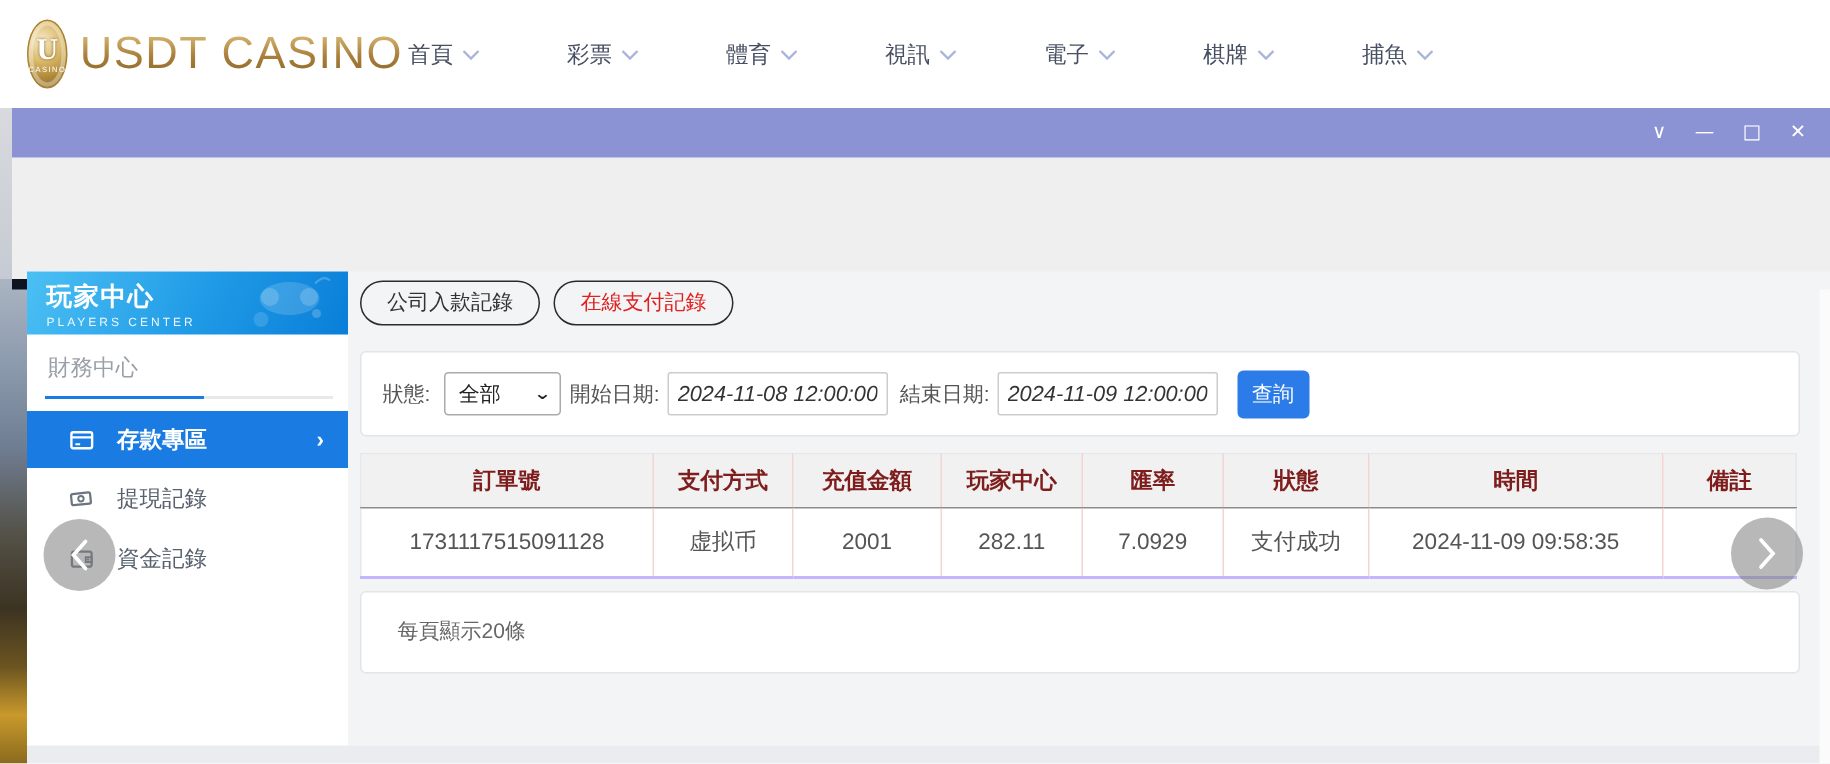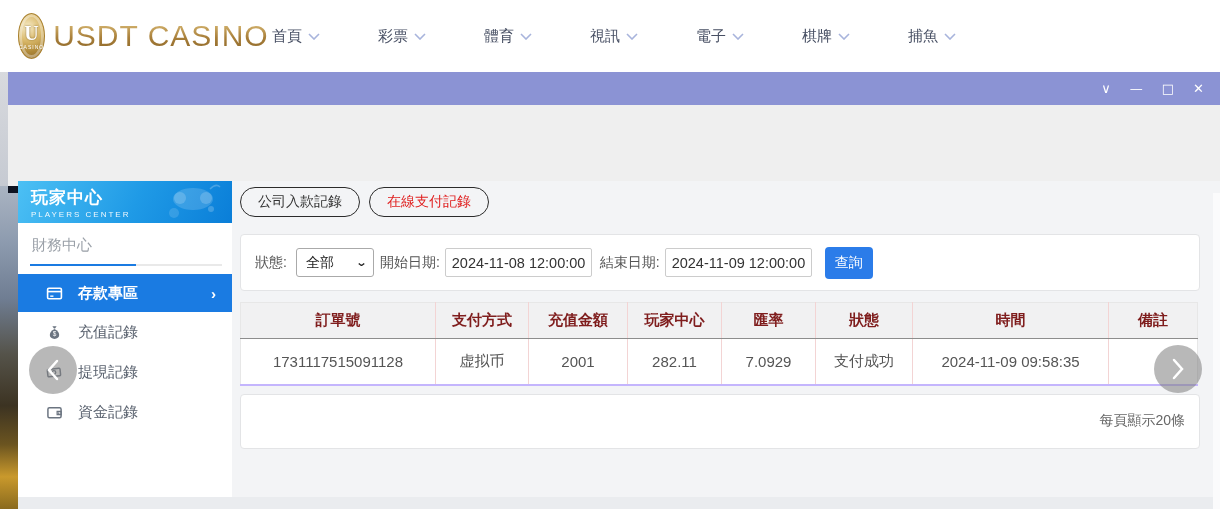--- a/index.html
+++ b/index.html
@@ -51,30 +51,30 @@
   
   .panel { flex:1; background:#f3f4f6; padding:6px 0 0 8px; }
   .tabs { display:flex; gap:9px; margin-top:0; }
   .tab-pill { height:30px; border:1px solid #2b2b2b; border-radius:16px; background:transparent; display:flex; align-items:center; padding:0 17px; font-size:14px; color:#333; cursor:pointer; }
   .tab-pill.active { color:#e01f1f; }
 
   .filter-card { margin-top:17px; width:960px; height:57px; background:#ffffff; border:1px solid #e3e4e6; border-radius:4px; display:flex; align-items:center; padding-left:14px; }
   .f-label { font-size:14px; color:#555; white-space:nowrap; }
   .select-box { width:78px; height:29px; border:1px solid #aaa; border-radius:3px; background:#fff; display:flex; align-items:center; justify-content:space-between; padding:0 7px 0 9px; margin:0 6px 0 9px; font-size:14px; color:#222; cursor:pointer; }
   .select-box .car { font-size:11px; font-weight:bold; color:#222; transform:scaleX(1.3); }
-  .date-input { width:147px; height:29px; border:1px solid #ccc; border-radius:2px; font-size:14.5px; color:#333; padding:0 6px; margin:0 8px 0 5px; font-family:"Liberation Sans","DejaVu Sans",sans-serif; }
+  .date-input { width:147px; height:29px; border:1px solid #ccc; border-radius:2px; font-size:14.5px; color:#333; padding:0 6px; margin:0 8px 0 5px; font-family:"Liberation Sans","DejaVu Sans",sans-serif;font-style:italic; }
   .btn-query { width:48px; height:32px; background:#2b7ce9; color:#fff; font-size:14px; border:none; border-radius:4px; margin-left:5px; cursor:pointer; }
 
   .data-table { margin-top:11px; width:957px; border-collapse:collapse; background:#fff; border:1px solid #e7e7e7; table-layout:fixed; }
   .data-table th { height:36px; background:#f1f1f2; font-size:15px; font-weight:bold; color:#7f1d1d; border-bottom:1px solid #8d8d8d; border-right:1px solid #f3d4d4; }
   .data-table td { height:46px; text-align:center; font-size:15px; color:#555; border-right:1px solid #f3d4d4; border-bottom:2px solid #c4b5fd; background:#fff; }
   .data-table th:last-child, .data-table td:last-child { border-right:none; }
   .td-order { font-size:16px; color:#484848; }
 
-  .pager-card { margin-top:8px; width:960px; height:55px; background:#ffffff; border:1px solid #e3e4e6; border-radius:4px; display:flex; align-items:center; justify-content:flex-end; padding:0 14px 0 24px; }
+  .pager-card { margin-top:8px; width:960px; height:55px; background:#ffffff; border:1px solid #e3e4e6; border-radius:4px; display:flex; align-items:center; justify-content:flex-start; padding:0 14px 0 24px; }
   .pager-left { font-size:14px; color:#666; }
   .pager-right { display:flex; align-items:center; gap:8px; font-size:14px; }
   .pg-text { color:#444; }
   .pg-link { color:#2a6ff0; cursor:pointer; }
   .pg-current { color:#2a6ff0; background:#a9aebf; padding:1px 2px; cursor:default; }
   .pg-input { width:30px; height:22px; border:1px solid #2a6ff0; border-radius:2px; margin:0 2px; }
 
   
   .car-btn { position:absolute; width:48px; height:48px; border-radius:50%; background:rgba(125,125,125,.55); display:flex; align-items:center; justify-content:center; z-index:6; cursor:pointer; }
   .car-left { left:29px; top:346px; }
@@ -175,28 +175,20 @@
       </div>
 
     <div class="sb-item active">
       <svg width="17" height="17" viewBox="0 0 16 16">
         <rect x="1.5" y="3" width="13" height="10" rx="1.2" fill="none" stroke="currentColor" stroke-width="1.5"></rect>
         <line x1="1.5" y1="6.2" x2="14.5" y2="6.2" stroke="currentColor" stroke-width="1.5"></line>
         <line x1="4" y1="10.5" x2="7" y2="10.5" stroke="currentColor" stroke-width="1.3"></line>
       </svg>
       <span>存款專區</span>
       <span class="sb-chev">›</span>
-    </div>
-    <div class="sb-item">
-      <svg width="17" height="17" viewBox="0 0 16 16">
-        <path d="M6 2 h4 l-1.5 2.2 h-1 z" fill="currentColor"></path>
-        <path d="M8 4.6 C5 6 3.6 8 3.6 10.4 C3.6 12.8 5.5 14 8 14 C10.5 14 12.4 12.8 12.4 10.4 C12.4 8 11 6 8 4.6 z" fill="currentColor"></path>
-        <text x="8" y="11.6" font-size="6" fill="#fff" text-anchor="middle">$</text>
-      </svg>
-      <span>充值記錄</span>
     </div>
     <div class="sb-item">
       <svg width="17" height="17" viewBox="0 0 16 16">
         <rect x="1.5" y="4.5" width="12" height="7" rx="1" fill="none" stroke="currentColor" stroke-width="1.4" transform="rotate(-6 8 8)"></rect>
         <circle cx="7.5" cy="8" r="1.7" fill="none" stroke="currentColor" stroke-width="1.2"></circle>
       </svg>
       <span>提現記錄</span>
     </div>
     <div class="sb-item">
       <svg width="17" height="17" viewBox="0 0 16 16">

